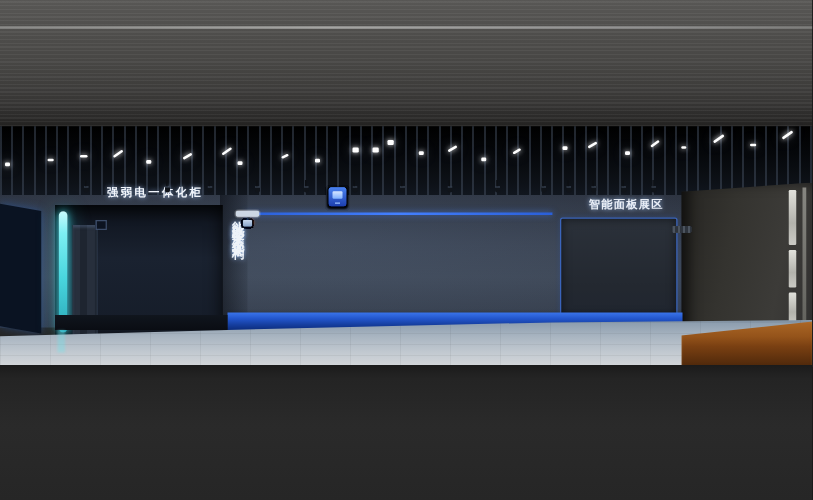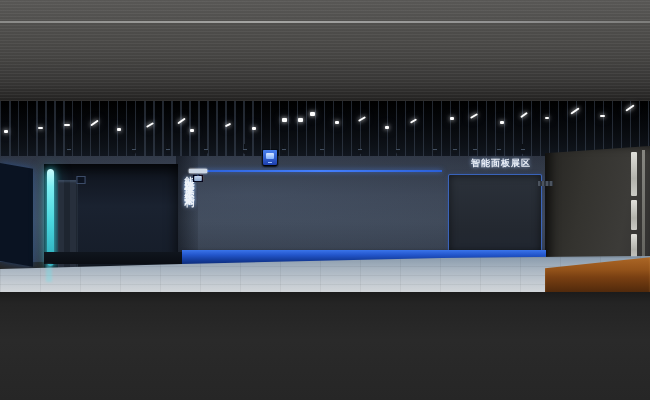--- a/index.html
+++ b/index.html
@@ -208,20 +208,21 @@
       <div class="vcell r0"></div>
       <div class="vcell r0"></div>
       <div class="vcell r1"></div>
       <div class="vcell r1"></div>
       <div class="vcell r2"></div>
       <div class="vcell r2"></div>
       <div class="vcell r3"></div>
       <div class="vcell r3"></div>
     </div>
 
+  <div class="booth-title">强弱电一体化柜</div>
   <div class="booth">
     <div class="cyan-bar"></div>
     <div class="cabinet-dark"></div>
     <div class="cabinet-row" id="cabinets">
         <div class="cabinet">
           <div class="cab-top"></div>
           <div class="cab-disp"></div>
           <div class="cab-sw"></div>
           <div class="cab-sw r2"></div>
           <div class="cab-handle"></div>

